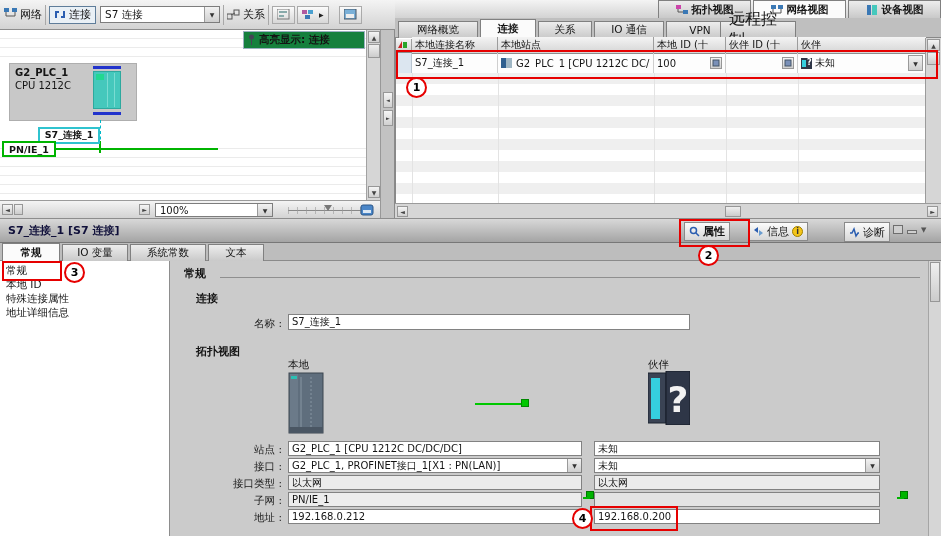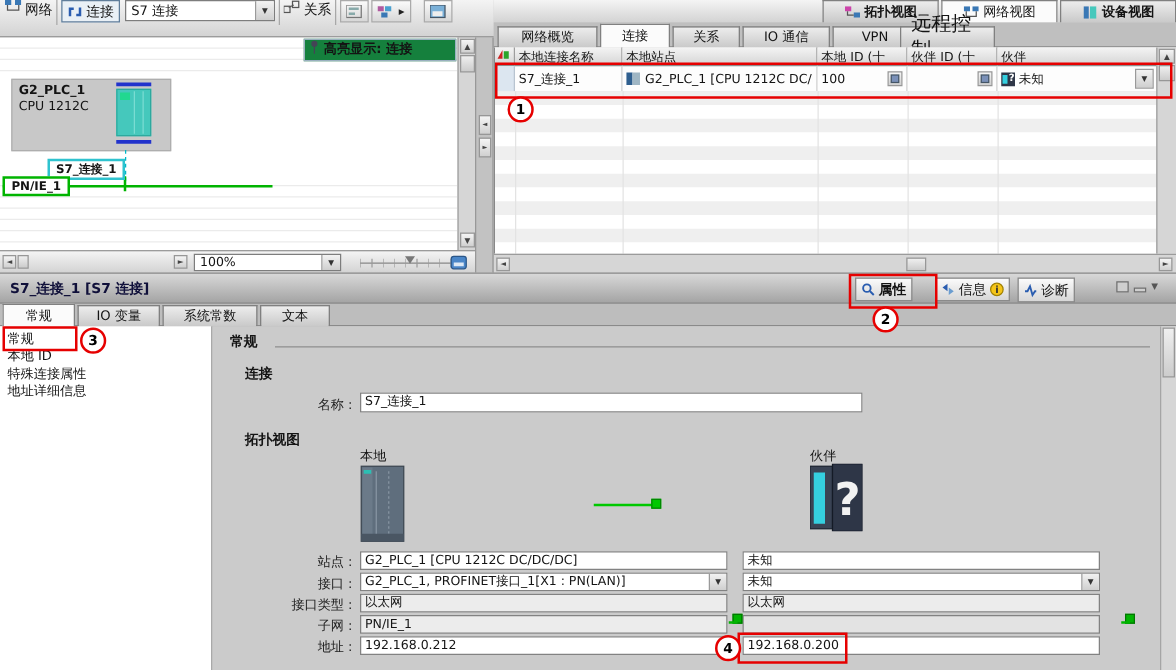--- a/index.html
+++ b/index.html
@@ -1,30 +1,30 @@
 <!DOCTYPE html>
 <html><head>
 <meta charset="utf-8">
 <style>
   html,body{margin:0;padding:0}
   #app{position:relative;width:941px;height:536px;overflow:hidden;background:#c6c6c6;
        font-family:"DejaVu Sans","Liberation Sans",sans-serif;font-size:11px;color:#141414}
   .abs{position:absolute}
-  .flex{display:flex;}
+  .flex{display:flex;align-items:center}
   .grad{background:linear-gradient(#f4f4f4,#d3d3d3)}
   .btn{display:flex;align-items:center;gap:3px;border:1px solid #8a8a8a;
        background:linear-gradient(#fbfbfb,#d7d7d7);padding:0 4px;height:18px;box-sizing:border-box}
   .btn.pressed{background:#e9f0f6;border:1px solid #5f7d9a}
   .sep{width:1px;height:20px;background:#a8a8a8;margin:0 3px}
   .ddown{display:flex;align-items:center;background:#fff;border:1px solid #7d7d7d;height:17px;box-sizing:border-box}
   .ddbtn{width:14px;height:100%;border-left:1px solid #9a9a9a;background:linear-gradient(#f2f2f2,#cfcfcf);
          display:flex;align-items:center;justify-content:center;font-size:6px;color:#333}
   .tab{display:flex;align-items:center;justify-content:center;gap:4px;border:1px solid #808080;border-bottom:none;
        background:linear-gradient(#ededed,#c9c9c9);padding:0 8px;box-sizing:border-box}
-  .tab.active{background:#fbfbfb;font-weight:normal}
+  .tab.active{background:#fbfbfb;font-weight:bold}
   .th{box-sizing:border-box;border-right:1px solid #9d9d9d;border-bottom:1px solid #8d8d8d;
       background:linear-gradient(#f4f4f4,#d5d5d5);font-size:10px;padding:1px 3px;overflow:hidden;white-space:nowrap}
   .td{box-sizing:border-box;border-right:1px solid #cfcfcf;font-size:10px;padding:0 3px;overflow:hidden;
       white-space:nowrap;display:flex;align-items:center;gap:3px}
   .stripe{position:absolute;left:0;width:530px;height:11px}
   .vline{position:absolute;top:35px;bottom:0;width:1px;background:#e3e3e3}
   .sb{background:#d6d6d6}
   .sbtn{position:absolute;display:flex;align-items:center;justify-content:center;font-size:6px;color:#444;
         border:1px solid #979797;background:linear-gradient(#f5f5f5,#d0d0d0);box-sizing:border-box}
   .thumb{position:absolute;border:1px solid #979797;background:linear-gradient(#efefef,#cccccc);box-sizing:border-box}
@@ -320,21 +320,21 @@
       <span class="bold">属性</span>
     </span>
     <span class="btn abs" style="left:748px;top:3px;height:19px">
       <svg width="11" height="11">
           <path d="M1 4 L5 1 L5 7 Z" fill="#2a5db0"></path>
           <path d="M10 7 L6 4 L6 10 Z" fill="#6a9dd0"></path>
         </svg>
       <span>信息</span>
       <span style="width:11px;height:11px;border-radius:50%;background:#f5c518;border:1px solid #a08000;display:flex;align-items:center;justify-content:center;font-size:8px;font-weight:bold;color:#333;box-sizing:border-box">i</span>
     </span>
-    <span class="btn abs" style="left:814px;top:3px;height:20px">
+    <span class="btn abs" style="left:844px;top:3px;height:20px">
       <svg width="11" height="11">
           <path d="M1 6 H3 L5 2 L7 9 L9 6 H10" fill="none" stroke="#2a5db0" stroke-width="1.5"></path>
         </svg>
       <span>诊断</span>
     </span>
     <span class="abs flex" style="left:893px;top:6px;gap:4px">
       <span class="winctl"></span>
       <span class="winctl" style="height:4px;margin-top:5px"></span>
       <span style="font-size:7px;color:#555">▼</span>
     </span>

